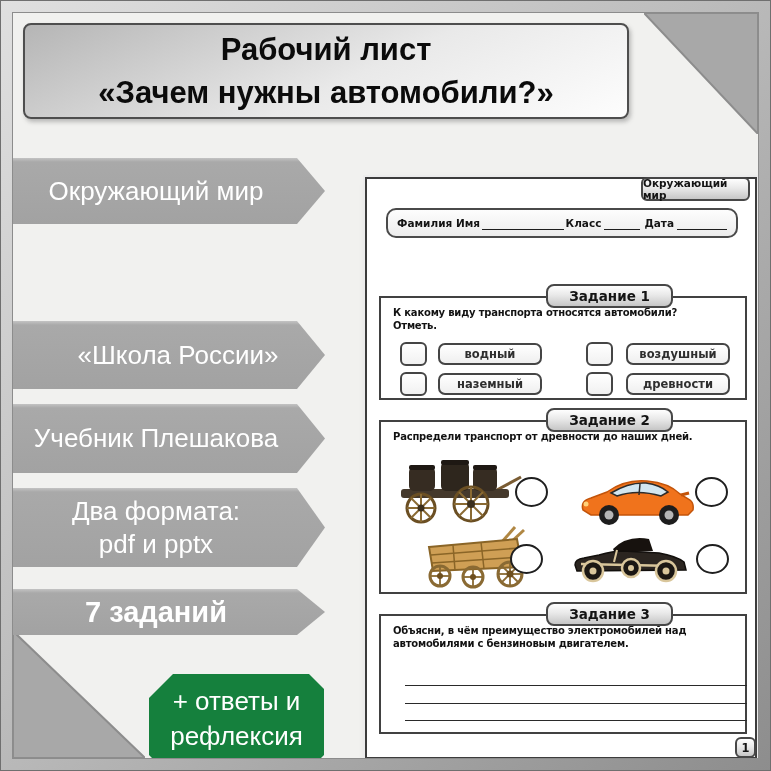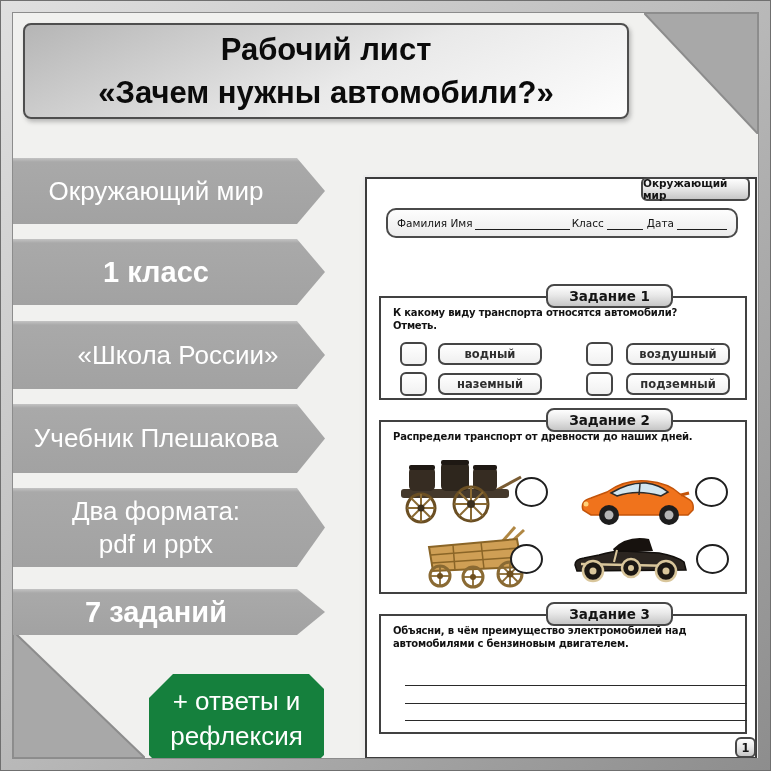--- a/index.html
+++ b/index.html
@@ -60,21 +60,21 @@
     border:2px solid #474747;
   }
   .ws-badge{
     position:absolute;top:-2px;right:5px;width:109px;height:24px;border-radius:6px;
     display:flex;align-items:center;justify-content:center;
     font-size:10.5px;font-weight:700;z-index:3;
   }
   .name-row{
     position:absolute;left:19px;top:29px;width:352px;height:30px;border-radius:10px;
     background:linear-gradient(180deg,#fdfdfd,#ececec);border:2px solid #4a4a4a;
-    display:flex;align-items:center;padding:0 9px;font-size:10.5px;font-weight:400;
+    display:flex;align-items:center;padding:0 9px;font-size:10.5px;font-weight:700;
   }
   .wline{border-bottom:1.4px solid #1d1d1d;height:13px;display:inline-block;}
   .name-row .l-name{flex:1;margin:0 2px;}
   .name-row .l-class{width:36px;margin:0 4px 0 3px;}
   .name-row .l-date{width:50px;margin-left:3px;}
   .ws-title{
     position:absolute;left:18px;top:66px;width:357px;height:29px;border-radius:9px;
     display:flex;align-items:center;justify-content:center;
     font-size:18px;font-weight:700;color:#0a0a0a;z-index:2;
   }
@@ -127,23 +127,20 @@
       <polygon points="0,0 132,127 0,127" fill="#a8a8a8" stroke="#8d8d8d" stroke-width="2"></polygon>
     </svg>
 
     <div class="title-banner">
       <div class="txt">Рабочий лист
 «Зачем нужны автомобили?»</div>
     </div>
 
     <div class="arrow" style="top:145px;height:66px;">
       <span class="lbl">Окружающий мир</span>
-    </div>
-    <div class="arrow bold" style="top:226px;height:66px;">
-      <span class="lbl">1 класс</span>
     </div>
     <div class="arrow" style="top:308px;height:68px;padding-left:44px;">
       <span class="lbl">«Школа России»</span>
     </div>
     <div class="arrow" style="top:391px;height:69px;">
       <span class="lbl">Учебник Плешакова</span>
     </div>
     <div class="arrow" style="top:475px;height:79px;">
       <span class="lbl">Два формата:
 pdf и pptx</span>
@@ -175,21 +172,21 @@
       <div class="task-box" style="top:117px;height:104px;">
         <div class="task-q">К какому виду транспорта относятся автомобили?
 Отметь.</div>
         <span class="cb" style="left:19px;top:44px;"></span>
         <div class="pill" style="left:57px;top:45px;">водный</div>
         <span class="cb" style="left:205px;top:44px;"></span>
         <div class="pill" style="left:245px;top:45px;">воздушный</div>
         <span class="cb" style="left:19px;top:74px;"></span>
         <div class="pill" style="left:57px;top:75px;">наземный</div>
         <span class="cb" style="left:205px;top:74px;"></span>
-        <div class="pill" style="left:245px;top:75px;">подземный</div>
+        <div class="pill" style="left:245px;top:75px;">древности</div>
       </div>
 
       <div class="task-tab metal" style="top:229px;">Задание 2</div>
       <div class="task-box" style="top:241px;height:174px;">
         <div class="task-q">Распредели транспорт от древности до наших дней.</div>
 
         <span class="veh" style="left:16px;top:31px;">
           <svg width="128" height="72" viewBox="0 0 128 72">
             <line x1="98" y1="38" x2="124" y2="24" stroke="#7a5c33" stroke-width="3"></line>
             <rect x="4" y="36" width="108" height="9" rx="3" fill="#45392c"></rect>

